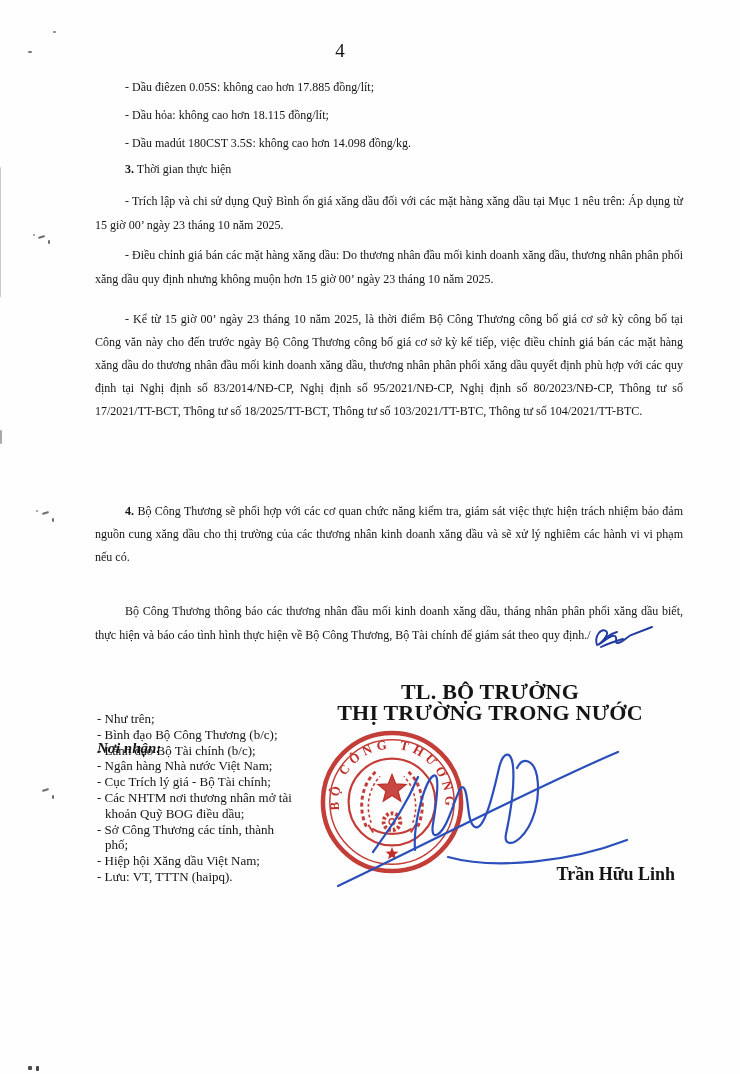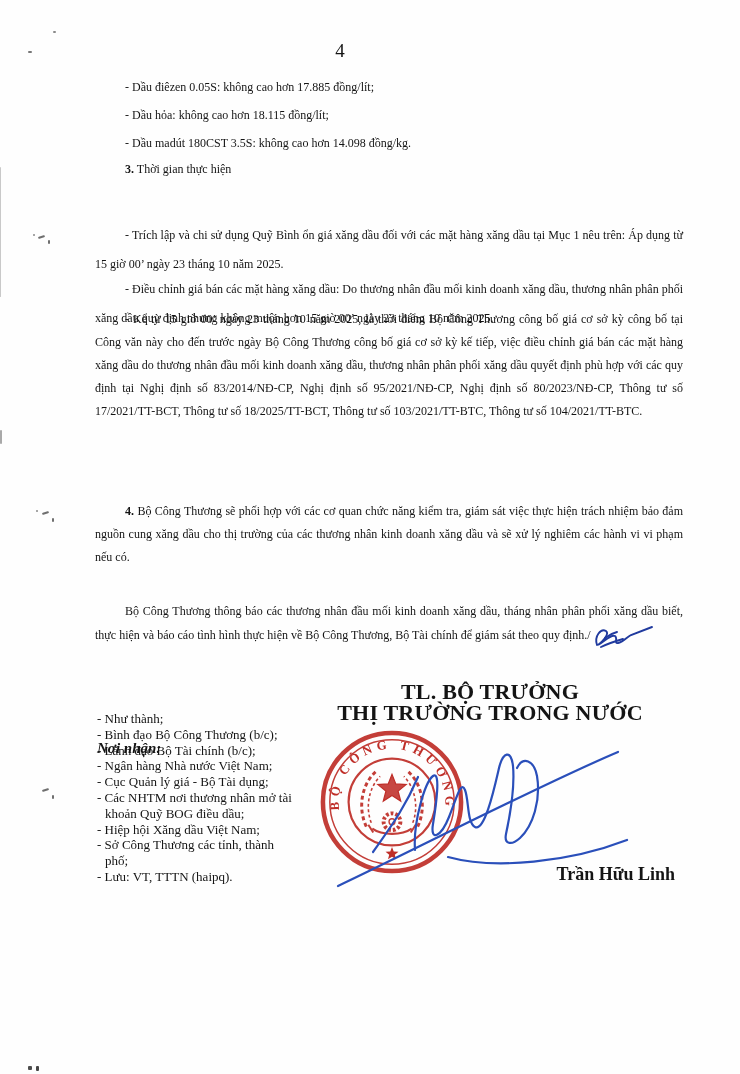--- a/index.html
+++ b/index.html
@@ -6,21 +6,21 @@
   .page {
     position:relative; width:740px; height:1074px;
     background:#fefefe; overflow:hidden;
     font-family:"Liberation Serif","DejaVu Serif",serif;
     color:#141414;
   }
   .abs { position:absolute; }
   .body-text { left:95px; width:588px; font-size:12px; line-height:23px; }
   .para { text-align:justify; text-align-last:left; text-indent:30px; }
   .indent { text-indent:30px; }
-  .tight { line-height:29px;margin-top:32px; }
+  .tight { line-height:24px; }
   .b { font-weight:bold; }
   .page-num { top:40px; left:300px; width:80px; text-align:center; font-size:19px; }
   
   .noinhan-label { left:97px; top:692px; font-size:15px; font-weight:bold; font-style:italic;margin-top:48px; }
   .noinhan-list { left:97px; top:711px; width:202px; font-size:13px; line-height:15.8px; }
   .noinhan-list div { padding-left:8px; text-indent:-8px; }
   .sig-head { left:300px; top:681px; width:380px; text-align:center;
               font-size:22px; font-weight:bold; line-height:21px; letter-spacing:0.2px; }
   .signer { left:295px; top:864px; width:380px; text-align:right; font-size:18px; font-weight:bold; }
   .seal { left:317px; top:727px; }
@@ -59,28 +59,28 @@
       <g fill="none" stroke="#203a9e" stroke-width="1.9" stroke-linecap="round">
         <path d="M 4 22 C 1 13, 8 5, 13 8 C 17 11, 9 19, 5 22 C 12 18, 18 11, 22 13 C 25 15, 21 21, 25 20 C 30 19, 34 14, 38 12 L 59 4"></path>
         <path d="M 8 24 C 16 20, 23 18, 30 16"></path>
         <path d="M 12 15 C 16 12, 20 10, 24 9"></path>
       </g>
     </svg>
   </div>
 
   <div class="abs noinhan-label">Nơi nhận:</div>
   <div class="abs noinhan-list">
-    <div>- Như thành;</div>
+    <div>- Như trên;</div>
     <div>- Bình đạo Bộ Công Thương (b/c);</div>
     <div>- Lãnh đạo Bộ Tài chính (b/c);</div>
     <div>- Ngân hàng Nhà nước Việt Nam;</div>
-    <div>- Cục Quản lý giá - Bộ Tài dụng;</div>
+    <div>- Cục Trích lý giá - Bộ Tài chính;</div>
     <div>- Các NHTM nơi thương nhân mở tài khoản Quỹ BOG điều dầu;</div>
+    <div>- Sở Công Thương các tỉnh, thành phố;</div>
     <div>- Hiệp hội Xăng dầu Việt Nam;</div>
-    <div>- Sở Công Thương các tỉnh, thành phố;</div>
     <div>- Lưu: VT, TTTN (haipq).</div>
   </div>
 
   <div class="abs sig-head">
     <div>TL. BỘ TRƯỞNG</div>
     <div>THỊ TRƯỜNG TRONG NƯỚC</div>
   </div>
 
   <svg class="abs seal" width="150" height="150" viewBox="0 0 152 152">
     <g fill="none" stroke="#bf2e28" opacity="0.92">

